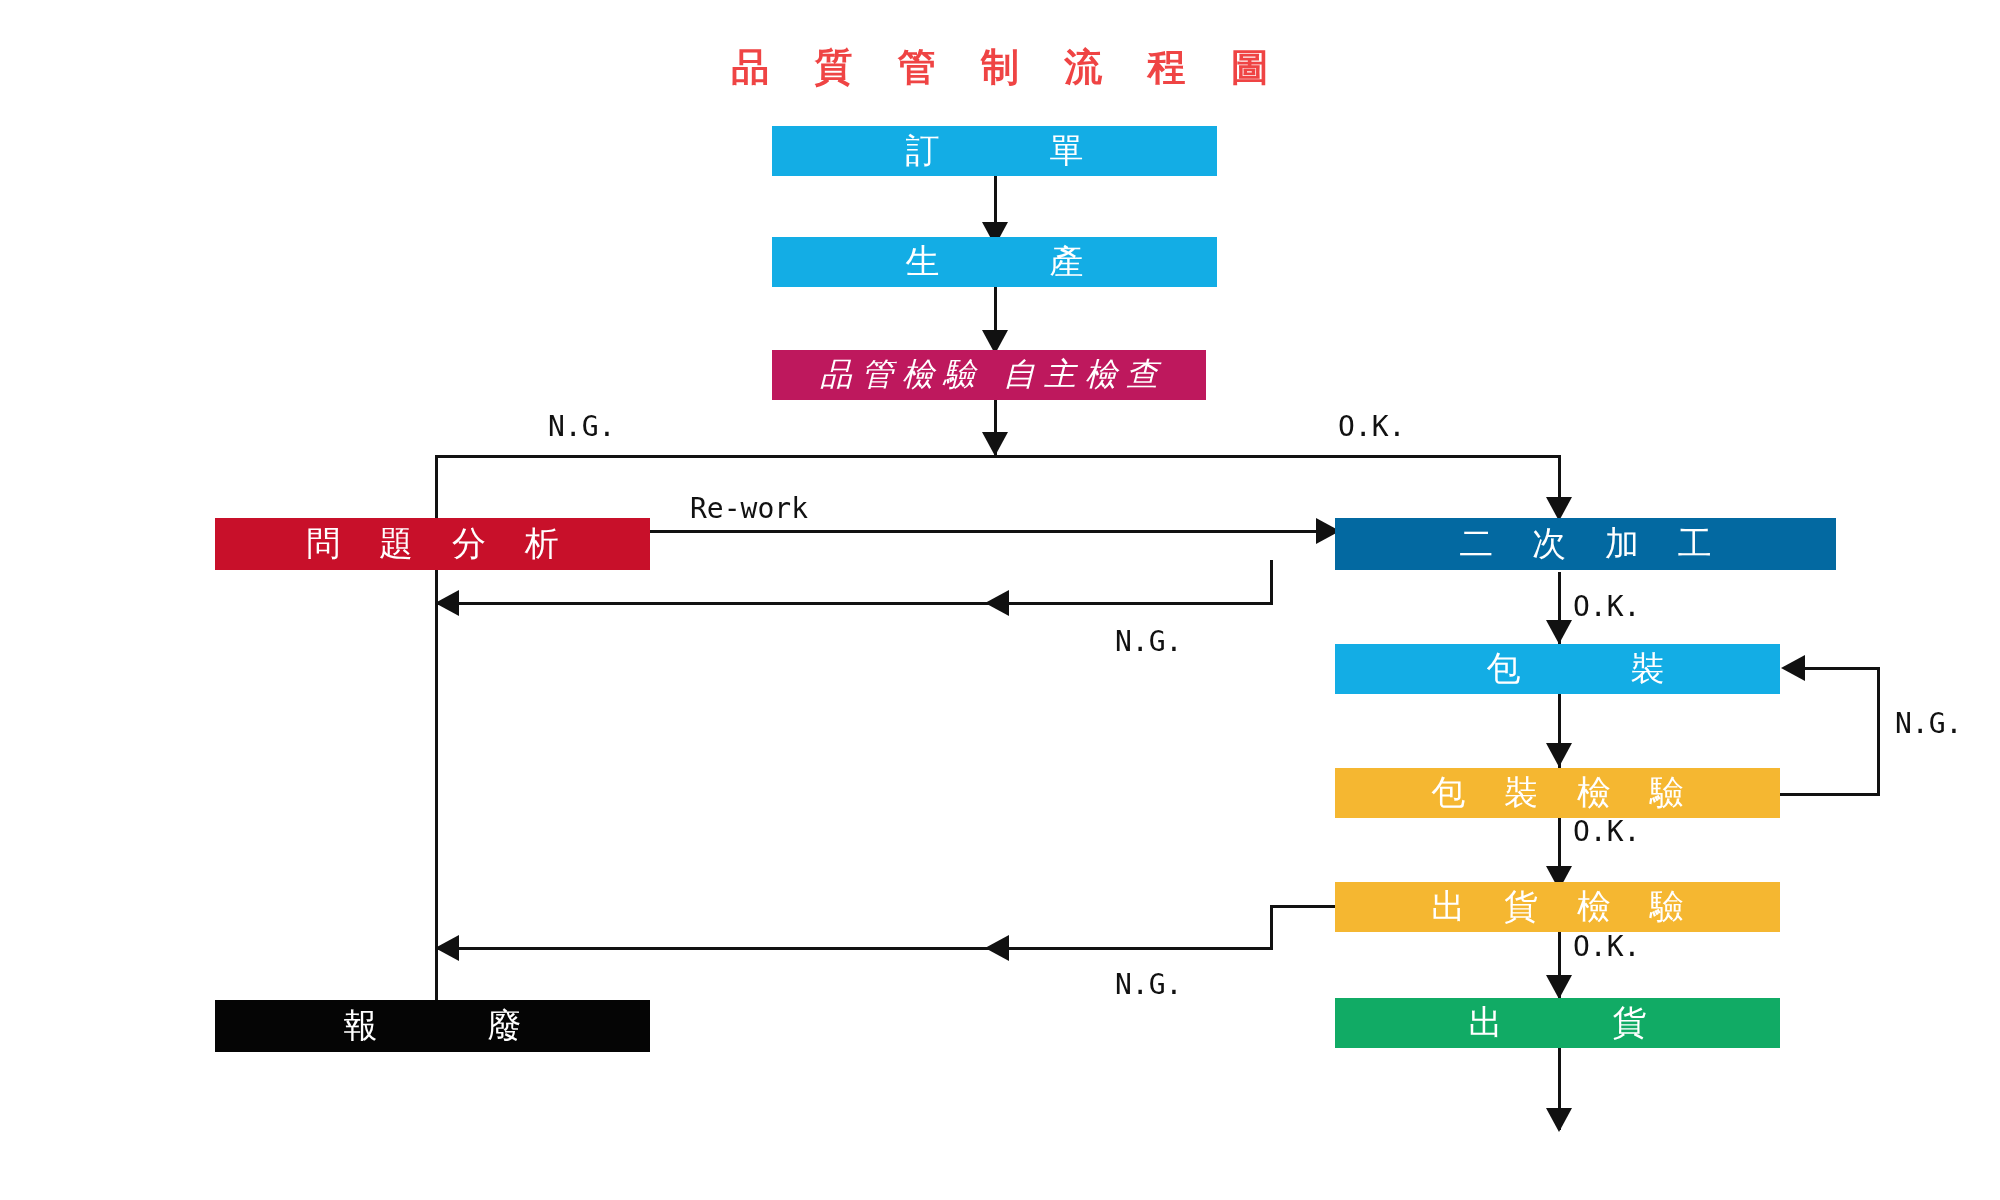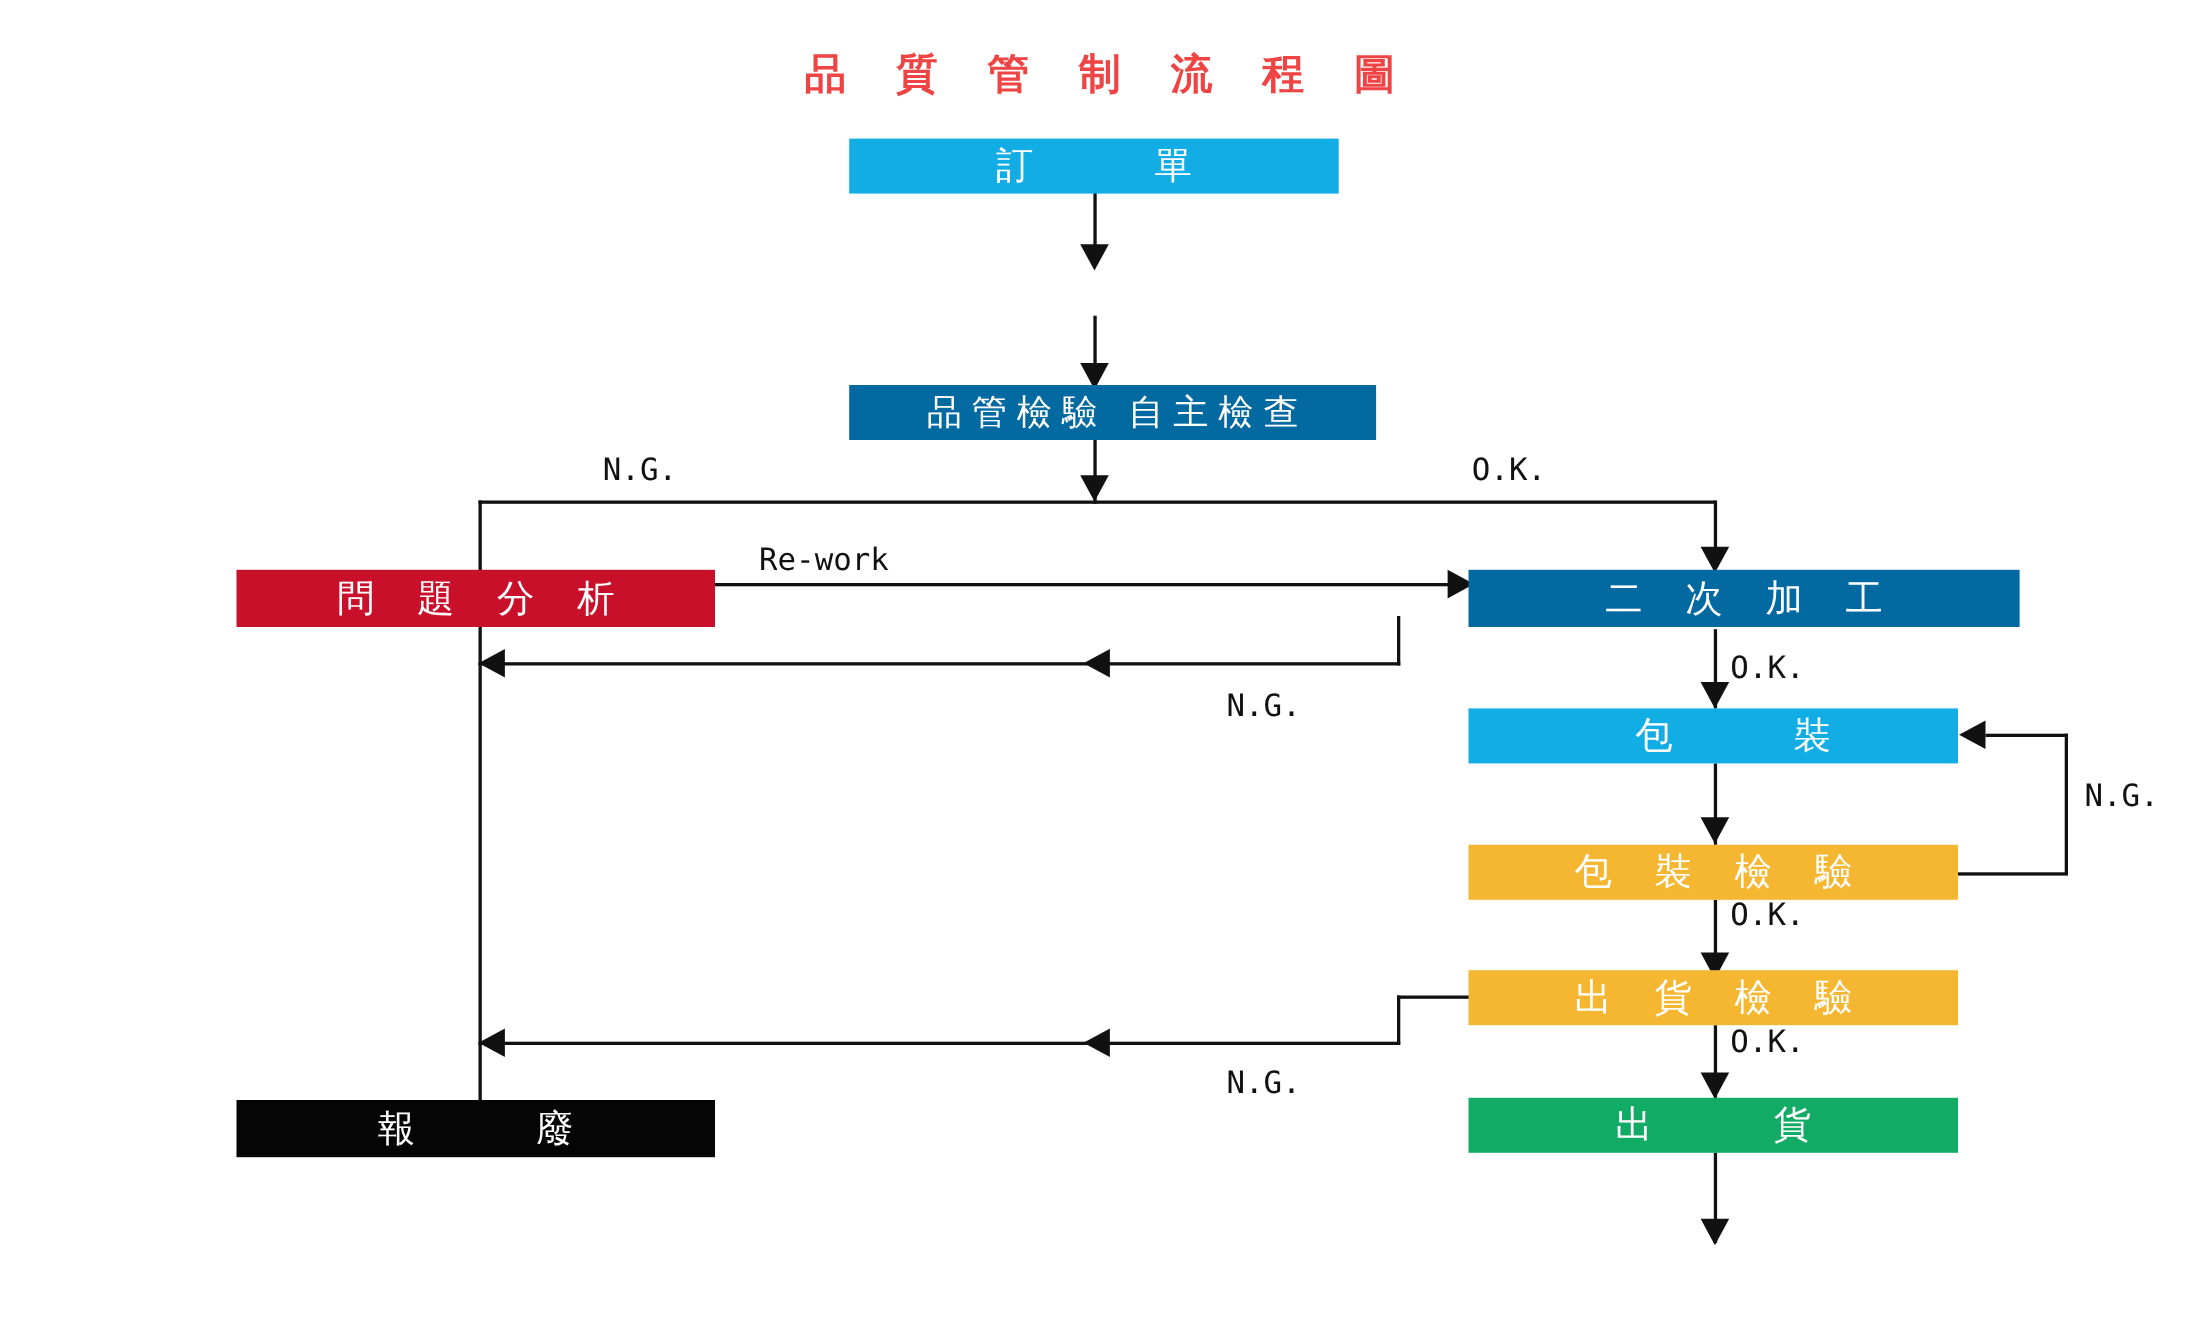--- a/index.html
+++ b/index.html
@@ -162,22 +162,25 @@
   <div class="arrow down" style="left:1546px; top:975px;"></div>
   <div class="edge-label" style="left:1573px; top:930px;">O.K.</div>
 
   <div class="vline" style="left:1558px; top:1048px; height:82px;"></div>
   <div class="arrow down" style="left:1546px; top:1108px;"></div>
 
   <div class="node" style="left:772px; top:126px; width:445px; height:50px; background:#13ADE5;">
     <span>訂　　單</span>
   </div>
 
-
-  <div class="node wide-label" style="left:772px; top:350px; width:479px; height:50px; background:#0369a1;">
+  <div class="node" style="left:772px; top:237px; width:445px; height:50px; background:#13ADE5;">
+    <span>生　　產</span>
+  </div>
+
+  <div class="node wide-label" style="left:772px; top:350px; width:434px; height:50px; background:#be185d;font-style:italic;">
     <span>品管檢驗 自主檢查</span>
   </div>
 
   <div class="node" style="left:215px; top:518px; width:435px; height:52px; background:#C8102A;">
     <span>問 題 分 析</span>
   </div>
 
   <div class="node" style="left:1335px; top:518px; width:501px; height:52px; background:#0369a1;">
     <span>二 次 加 工</span>
   </div>

